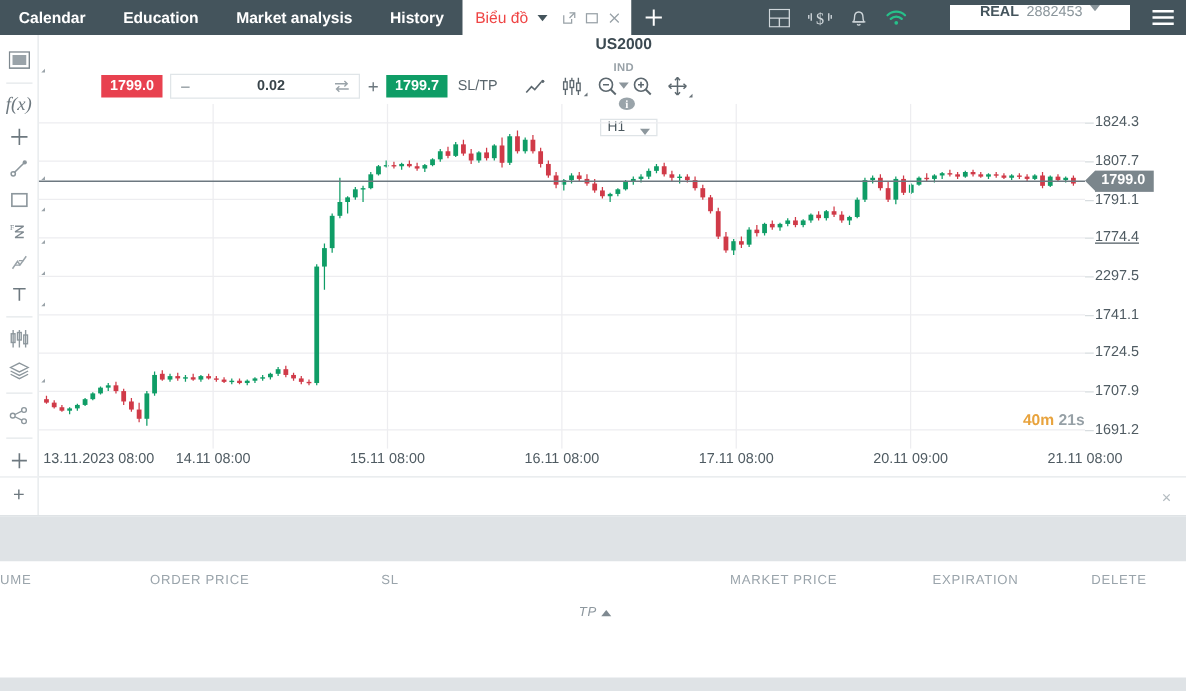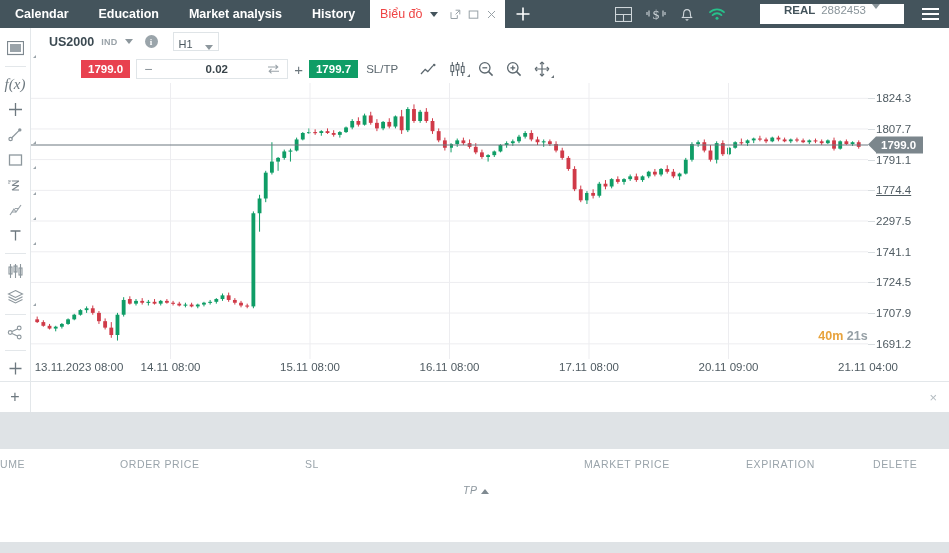--- a/index.html
+++ b/index.html
@@ -70,20 +70,21 @@
   }
   .tool-sep { width: 21px; height: 1px; background: #e3e7ea; margin: 5px 0; }
   .fx { font-family: "Liberation Serif", serif; font-size: 15px; font-style: italic; color: #6d787f; }
 
   
   .chartcol { flex: 1; display: flex; flex-direction: column; position: relative; }
 
   .symbolbar {
     height: 27px; display: flex; align-items: center; gap: 7px;
     padding-left: 18px;
+    flex-direction: column;
   }
   .sym-name { font-size: 12.5px; font-weight: bold; color: #3c4a52; }
   .sym-kind { font-size: 9px; font-weight: bold; color: #99a2a8; letter-spacing: .3px; }
   .sym-caret { width:0;height:0;border-left:4px solid transparent;border-right:4px solid transparent;border-top:5px solid #8d979d; cursor:pointer; }
   .infoic {
     width: 13px; height: 13px; border-radius: 50%; background: #9aa4aa;
     color: #fff; font-size: 9px; font-weight: bold; display: flex;
     align-items: center; justify-content: center; font-family: "Liberation Serif", serif;
     cursor: pointer; margin-left: 5px;
   }
@@ -733,21 +734,21 @@
           <div class="ylabel" style="top: 260.872px;">1691.2</div>
           <div class="pricebadge" style="top: 61.9893px;">1799.0</div>
         </div>
       <div class="xaxis" id="xaxis">
           <div class="xlabel" style="left: 48px;">13.11.2023 08:00</div>
           <div class="xlabel" style="left: 139.5px;">14.11 08:00</div>
           <div class="xlabel" style="left: 279px;">15.11 08:00</div>
           <div class="xlabel" style="left: 418.5px;">16.11 08:00</div>
           <div class="xlabel" style="left: 558px;">17.11 08:00</div>
           <div class="xlabel" style="left: 697.5px;">20.11 09:00</div>
-          <div class="xlabel" style="left: 837px;">21.11 04:00</div>
+          <div class="xlabel" style="left: 837px;">21.11 08:00</div>
         </div>
     <div class="countdown" style="left: 812px; top: 252.54px;"><span class="cd-m">40m </span><span class="cd-s">21s</span></div>
       </div>
   </div>
 </div>
 
 <div class="charttabs">
   <div class="ct-plus">+</div>
   <div class="ct-close">×</div>
 </div>

